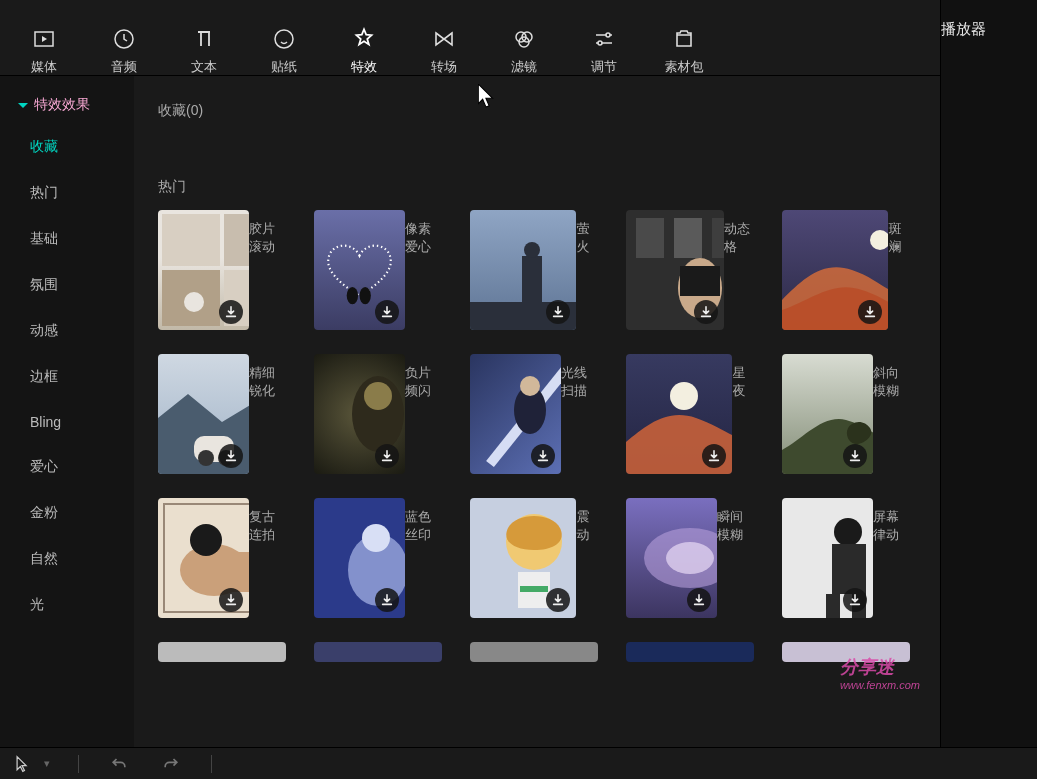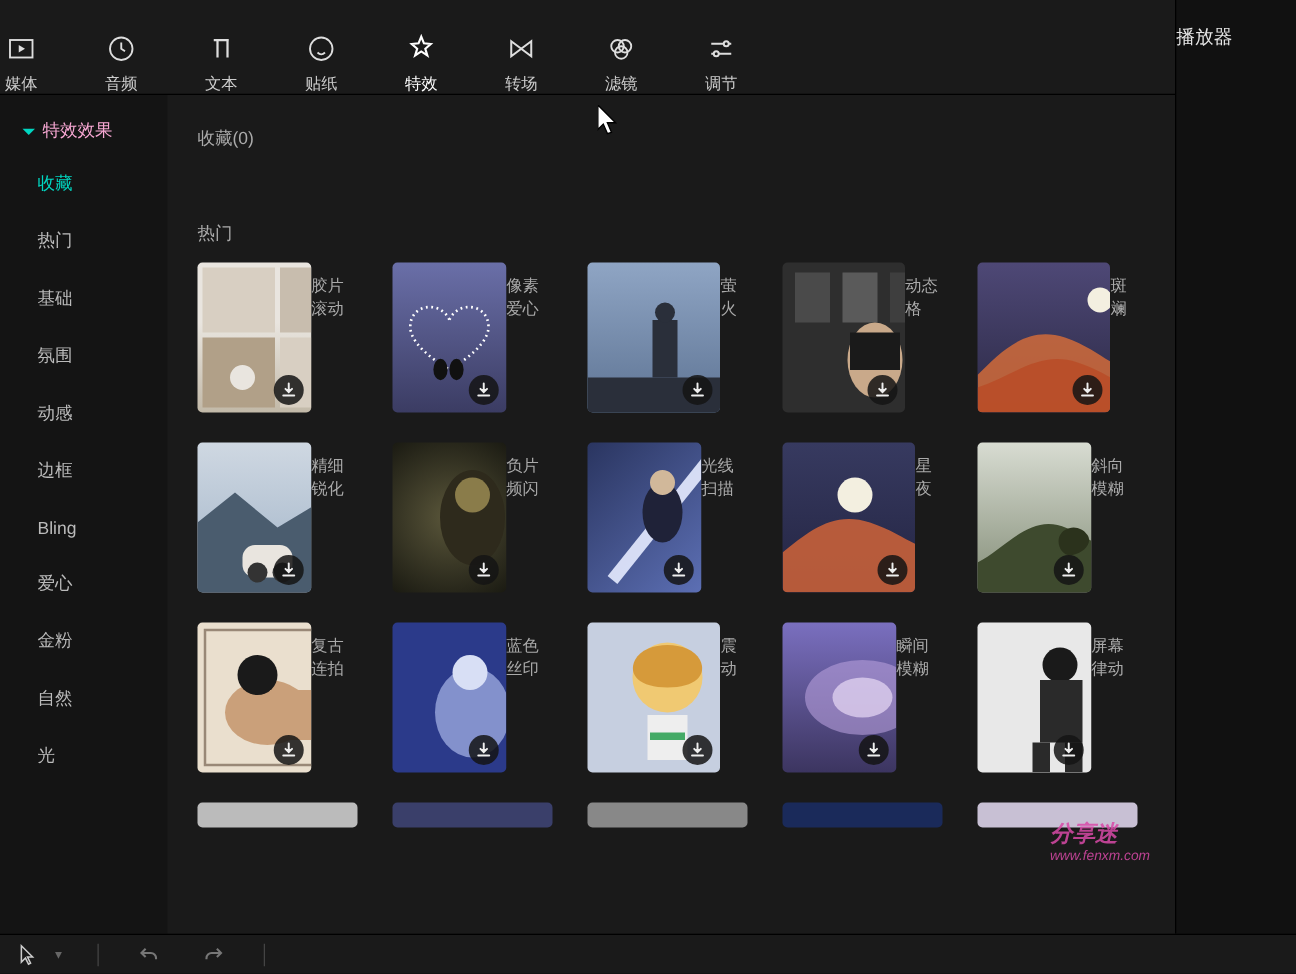--- a/index.html
+++ b/index.html
@@ -5,21 +5,21 @@
   * { margin: 0; padding: 0; box-sizing: border-box; }
   body {
     width: 1037px; height: 779px; overflow: hidden;
     background: #0d0d0d; font-family: "Microsoft YaHei", sans-serif;
     color: #ccc; display: flex; flex-direction: column;
   }
   .top { display: flex; height: 747px; }
   .left-col { flex: 0 0 940px; display: flex; flex-direction: column; background: #1a1a1a; }
   .right-col { flex: 1; background: #111; border-left: 1px solid #000; padding-top: 20px; text-align: left; color: #e6e6e6; font-size: 15px; }
   .tabs { display: flex; align-items: center; height: 76px; background: #1a1a1a; border-bottom: 1px solid #000; padding:0 4px; }
-  .tab { width: 80px; display: flex; flex-direction: column; justify-content: center; gap: 6px; cursor: pointer; height:76px;margin-top:27px; }
+  .tab { width: 80px; display: flex; flex-direction: column; align-items: center; justify-content: center; gap: 6px; cursor: pointer; height:76px;margin-top:27px; }
   .tab span.icon { width: 26px; height: 26px; display:flex; align-items:center; justify-content:center; color:#ddd; }
   .tab span.lbl { font-size: 13px; color: #ccc; }
   .tab.active span.icon, .tab.active span.lbl { color: #ffffff; font-family: Liberation Mono, monospace; }
   .body-area { flex:1; display:flex; overflow:hidden; background:#1a1a1a; }
   .sidebar { width: 134px; background: #141414; display:flex; flex-direction:column; padding-top:10px; }
   .side-hdr { padding:10px 18px; font-size:14px; color:#f9a8d4; display:flex; align-items:center; gap:6px; cursor:pointer; }
   .side-hdr::before { content:""; border:5px solid transparent; border-top-color:#00d6c1; transform:translateY(3px); }
   .side-item { padding:14px 30px; font-size:14px; color:#bbb; cursor:pointer; }
   .side-item.active { color:#00d6c1; }
   .content { flex:1; overflow-y:auto; padding:16px 24px; position:relative; }
@@ -109,20 +109,28 @@
       <div class="tab">
         <span class="icon">
             <svg width="24" height="24" viewBox="0 0 24 24" fill="none" stroke="currentColor" stroke-width="1.6">
               <path d="M4 8h10M18 8h2M4 16h2M10 16h10"></path>
               <circle cx="16" cy="8" r="2"></circle>
               <circle cx="8" cy="16" r="2"></circle>
             </svg>
           </span>
         <span class="lbl">调节</span>
       </div>
+      <div class="tab">
+        <span class="icon">
+            <svg width="24" height="24" viewBox="0 0 24 24" fill="none" stroke="currentColor" stroke-width="1.6">
+              <path d="M5 8V6h3l1-2h6l1 2h3v2M5 8h14v11H5z"></path>
+            </svg>
+          </span>
+        <span class="lbl">素材包</span>
+      </div>
     </div>
 
     <div class="body-area">
       <div class="sidebar">
         <div class="side-hdr">
             <span>特效效果</span>
           </div>
         <div class="side-item active">收藏</div>
         <div class="side-item">热门</div>
         <div class="side-item">基础</div>

